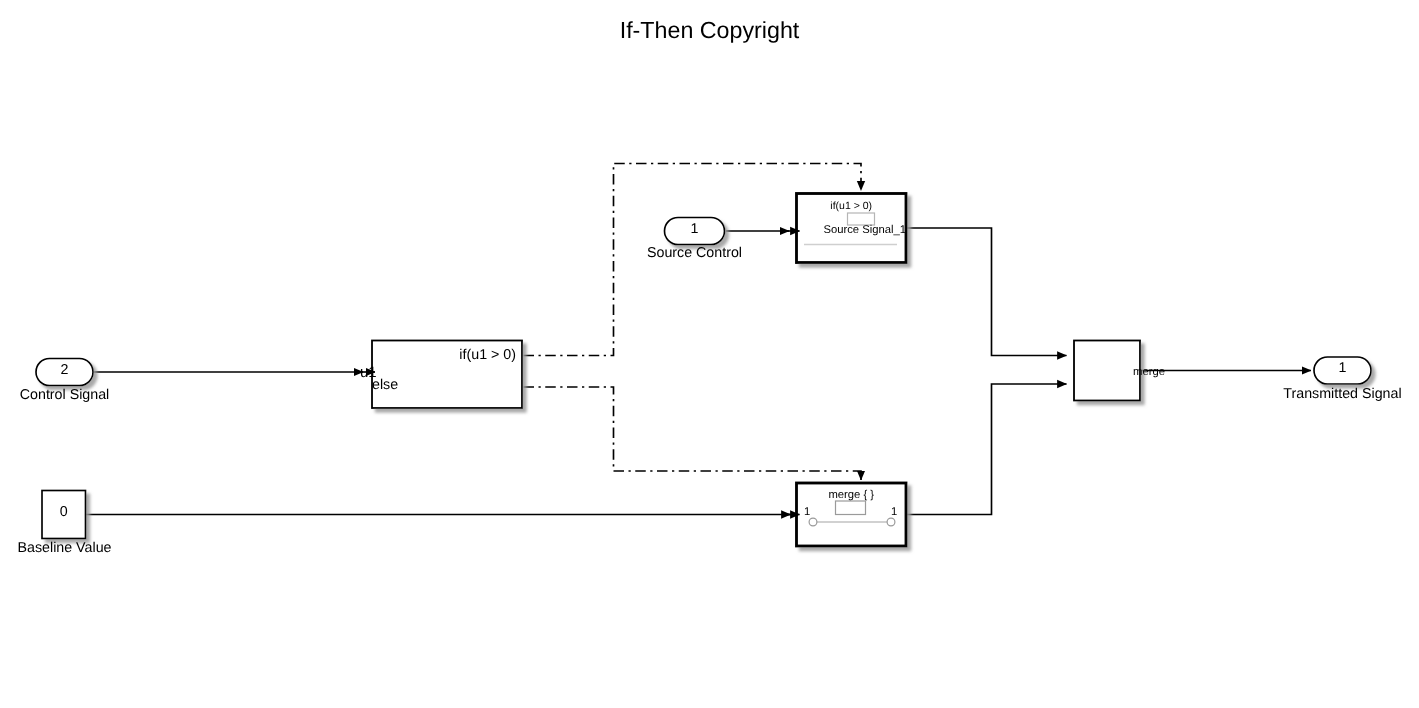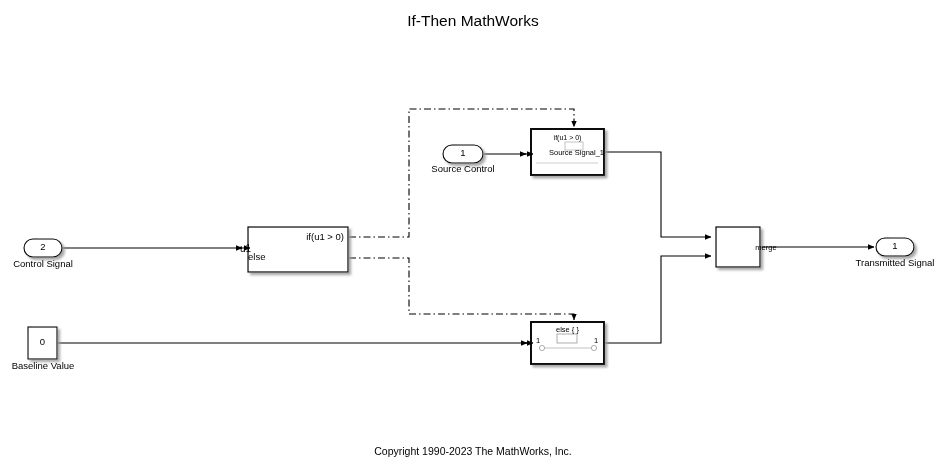--- a/index.html
+++ b/index.html
@@ -70,21 +70,21 @@
     color: #000000;
     white-space: nowrap;
     font-family: "Liberation Sans", sans-serif;
   }
 </style>
 </head>
 <body>
 
 <div id="canvas">
 
-  <div class="title-text">If-Then MathWorks</div>
+  <div class="title-text">If-Then Copyright</div>
 
   <svg id="diagram-svg" xmlns="http://www.w3.org/2000/svg" viewBox="0 0 946 472">
     <defs>
       <marker id="arrowSolid" viewBox="0 0 10 10" refX="9.5" refY="5" markerWidth="6" markerHeight="6" orient="auto-start-reverse">
         <path d="M 0 0.8 L 10 5 L 0 9.2 z" fill="#000000"></path>
       </marker>
       <marker id="arrowDash" viewBox="0 0 10 10" refX="9.5" refY="5" markerWidth="6" markerHeight="6" orient="auto-start-reverse">
         <path d="M 0 0.8 L 10 5 L 0 9.2 z" fill="#000000"></path>
       </marker>
       <filter id="blkShadow" x="-30%" y="-30%" width="180%" height="180%">
@@ -172,24 +172,23 @@
   <div class="inport-num" style="left:28px; top:336px; width:29px;">0</div>
   <div class="blk-label" style="left:-13px; top:360px; width:112px;">Baseline Value</div>
 
   <div class="blk-text" style="left:240px; top:243px; font-size:10px;">u1</div>
   <div class="blk-text" style="left:248px; top:231px; width:96px; text-align:right; font-size:9.5px;">if(u1 &gt; 0)</div>
   <div class="blk-text" style="left:248px; top:251px; width:96px; text-align:left; font-size:9.5px;">else</div>
 
   <div class="blk-text-sm" style="left:531px; top:134px; width:73px; text-align:center;">if(u1 &gt; 0)</div>
   <div class="blk-text-sm" style="left:531px; top:148px; width:73px; text-align:right; font-size:7.5px;">Source Signal_1</div>
 
-  <div class="blk-text-sm" style="left:531px; top:325px; width:73px; text-align:center; font-size:7.5px;">else { }</div>
+  <div class="blk-text-sm" style="left:531px; top:325px; width:73px; text-align:center; font-size:7.5px;">merge { }</div>
   <div class="blk-text-sm" style="left:536px; top:336px; font-size:7.5px;">1</div>
   <div class="blk-text-sm" style="left:594px; top:336px; font-size:7.5px;">1</div>
 
   <div class="blk-text-sm" style="left:716px; top:243px; width:44px; text-align:center; font-size:7.5px;padding-left:28px;">merge</div>
 
   <div class="inport-num" style="left:876px; top:240px; width:38px;">1</div>
   <div class="blk-label" style="left:839px; top:257px; width:112px;">Transmitted Signal</div>
 
-  <div class="copyright-text">Copyright 1990-2023 The MathWorks, Inc.</div>
 
 </div>
 
 </body></html>

